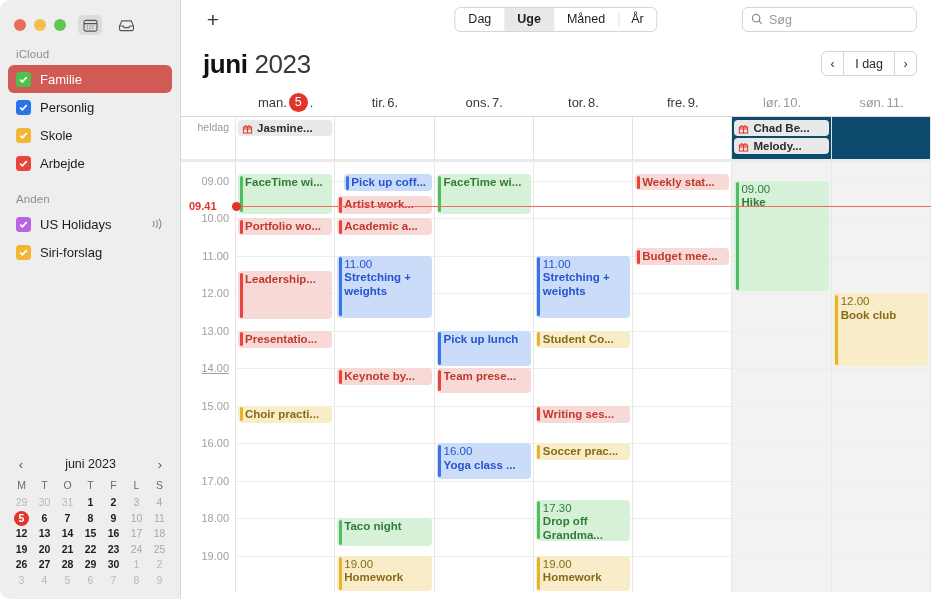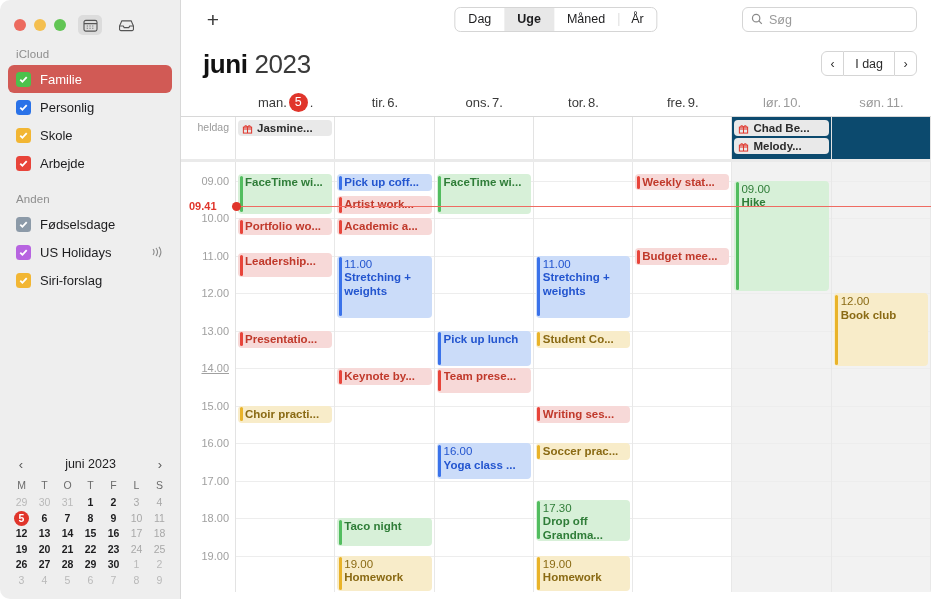--- a/index.html
+++ b/index.html
@@ -201,28 +201,20 @@
           <svg viewBox="0 0 12 12" fill="none" stroke="#fff" stroke-width="2">
               <path d="M2.5 6.2 L4.8 8.5 L9.5 3.5"></path>
             </svg>
         </span>
         <span class="cal-name">Arbejde</span>
       </div>
     </div>
 
     <div class="sec-title" style="padding-top:16px">Anden</div>
     <div class="cal-list">
-      <div class="cal-item">
-        <span class="cb" style="background:#8c9aa8">
-          <svg viewBox="0 0 12 12" fill="none" stroke="#fff" stroke-width="2">
-              <path d="M2.5 6.2 L4.8 8.5 L9.5 3.5"></path>
-            </svg>
-        </span>
-        <span class="cal-name">Fødselsdage</span>
-      </div>
       <div class="cal-item">
         <span class="cb" style="background:#b764e0">
           <svg viewBox="0 0 12 12" fill="none" stroke="#fff" stroke-width="2">
               <path d="M2.5 6.2 L4.8 8.5 L9.5 3.5"></path>
             </svg>
         </span>
         <span class="cal-name">US Holidays</span>
         <span class="shareglyph">
           <svg viewBox="0 0 16 14" fill="none" stroke="#8a8a8a" stroke-width="1.1">
             <path d="M5 4.2 a4.5 4.5 0 0 1 0 5.6"></path>
@@ -439,21 +431,21 @@
             <div class="hline" style="top: 356.25px;"></div>
             <div class="hline" style="top: 393.75px;"></div>
             <div class="ev green" style="top: 12.375px; height: 39.25px;">
               <div class="bar"></div>
               <div class="n">FaceTime wi...</div>
             </div>
             <div class="ev red" style="top: 56.25px; height: 16.75px;">
               <div class="bar"></div>
               <div class="n">Portfolio wo...</div>
             </div>
-            <div class="ev red" style="top: 91px; height: 24px;">
+            <div class="ev red" style="top: 109px; height: 48px;">
               <div class="bar"></div>
               <div class="n">Leadership...</div>
             </div>
             <div class="ev red" style="top: 168.75px; height: 16.75px;">
               <div class="bar"></div>
               <div class="n">Presentatio...</div>
             </div>
             <div class="ev yellow" style="top: 243.75px; height: 16.75px;">
               <div class="bar"></div>
               <div class="n">Choir practi...</div>
@@ -464,21 +456,21 @@
             <div class="hline" style="top: 56.25px;"></div>
             <div class="hline" style="top: 93.75px;"></div>
             <div class="hline" style="top: 131.25px;"></div>
             <div class="hline" style="top: 168.75px;"></div>
             <div class="hline" style="top: 206.25px;"></div>
             <div class="hline" style="top: 243.75px;"></div>
             <div class="hline" style="top: 281.25px;"></div>
             <div class="hline" style="top: 318.75px;"></div>
             <div class="hline" style="top: 356.25px;"></div>
             <div class="hline" style="top: 393.75px;"></div>
-            <div class="ev blue" style="top: 12.375px; height: 16.75px;">
+            <div class="ev blue" style="top: 12.375px; height: 16.75px; margin-left: 7px;">
               <div class="bar"></div>
               <div class="n">Pick up coff...</div>
             </div>
             <div class="ev red" style="top: 33.75px; height: 18.625px;">
               <div class="bar"></div>
               <div class="n">Artist work...</div>
             </div>
             <div class="ev red" style="top: 56.25px; height: 16.75px;">
               <div class="bar"></div>
               <div class="n">Academic a...</div>

